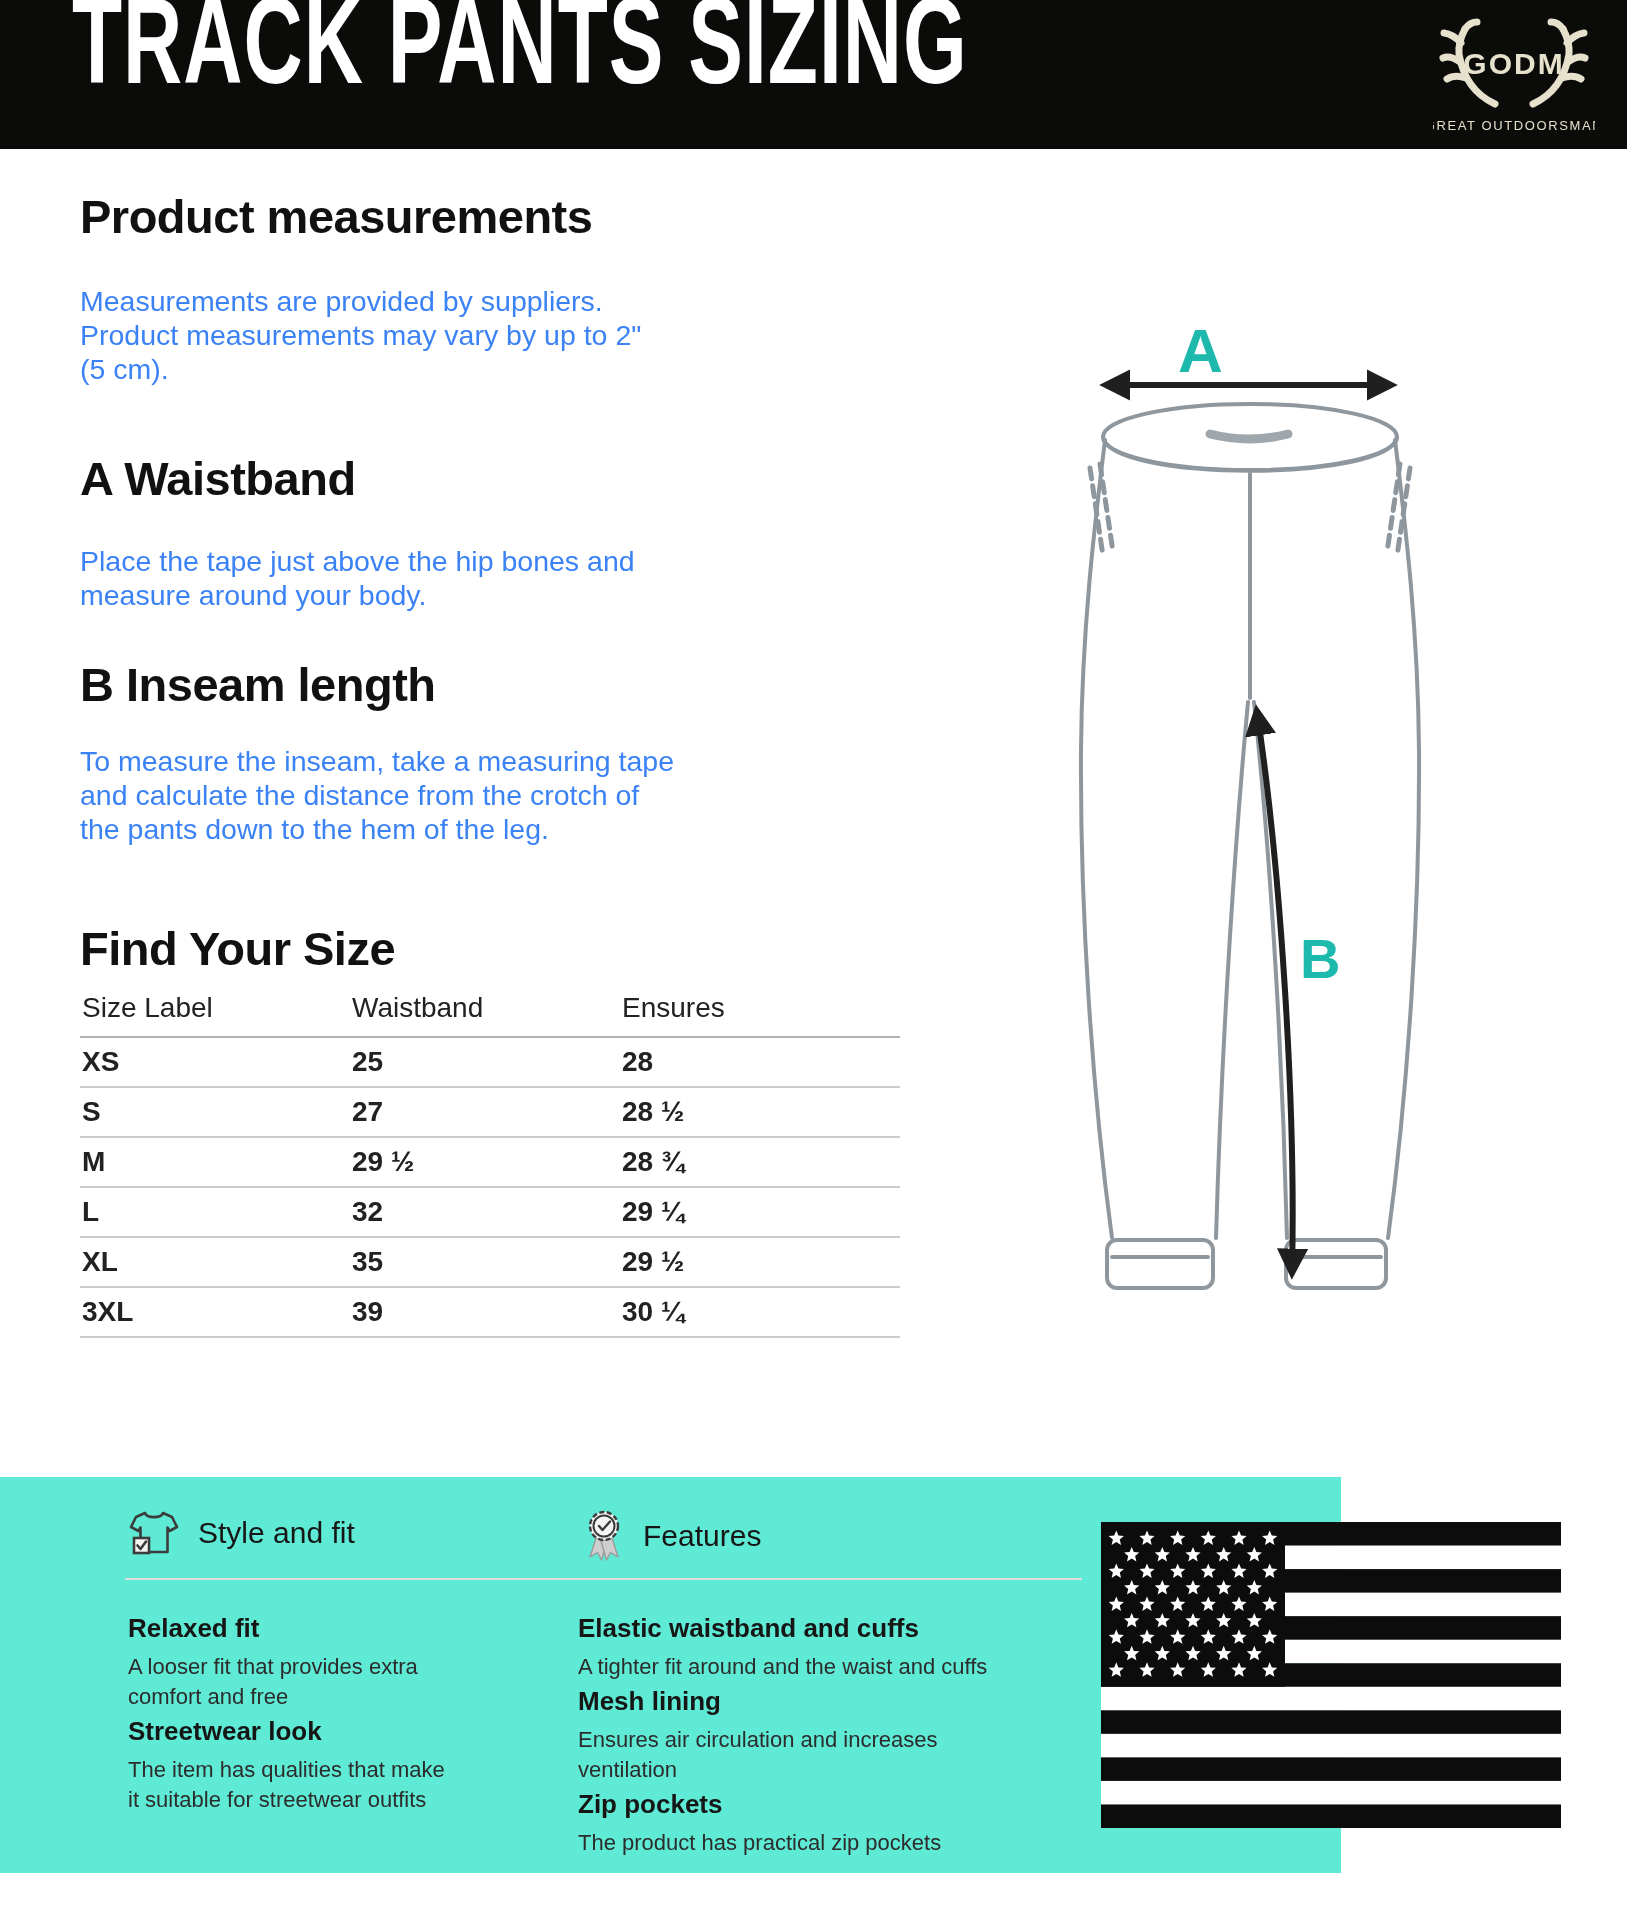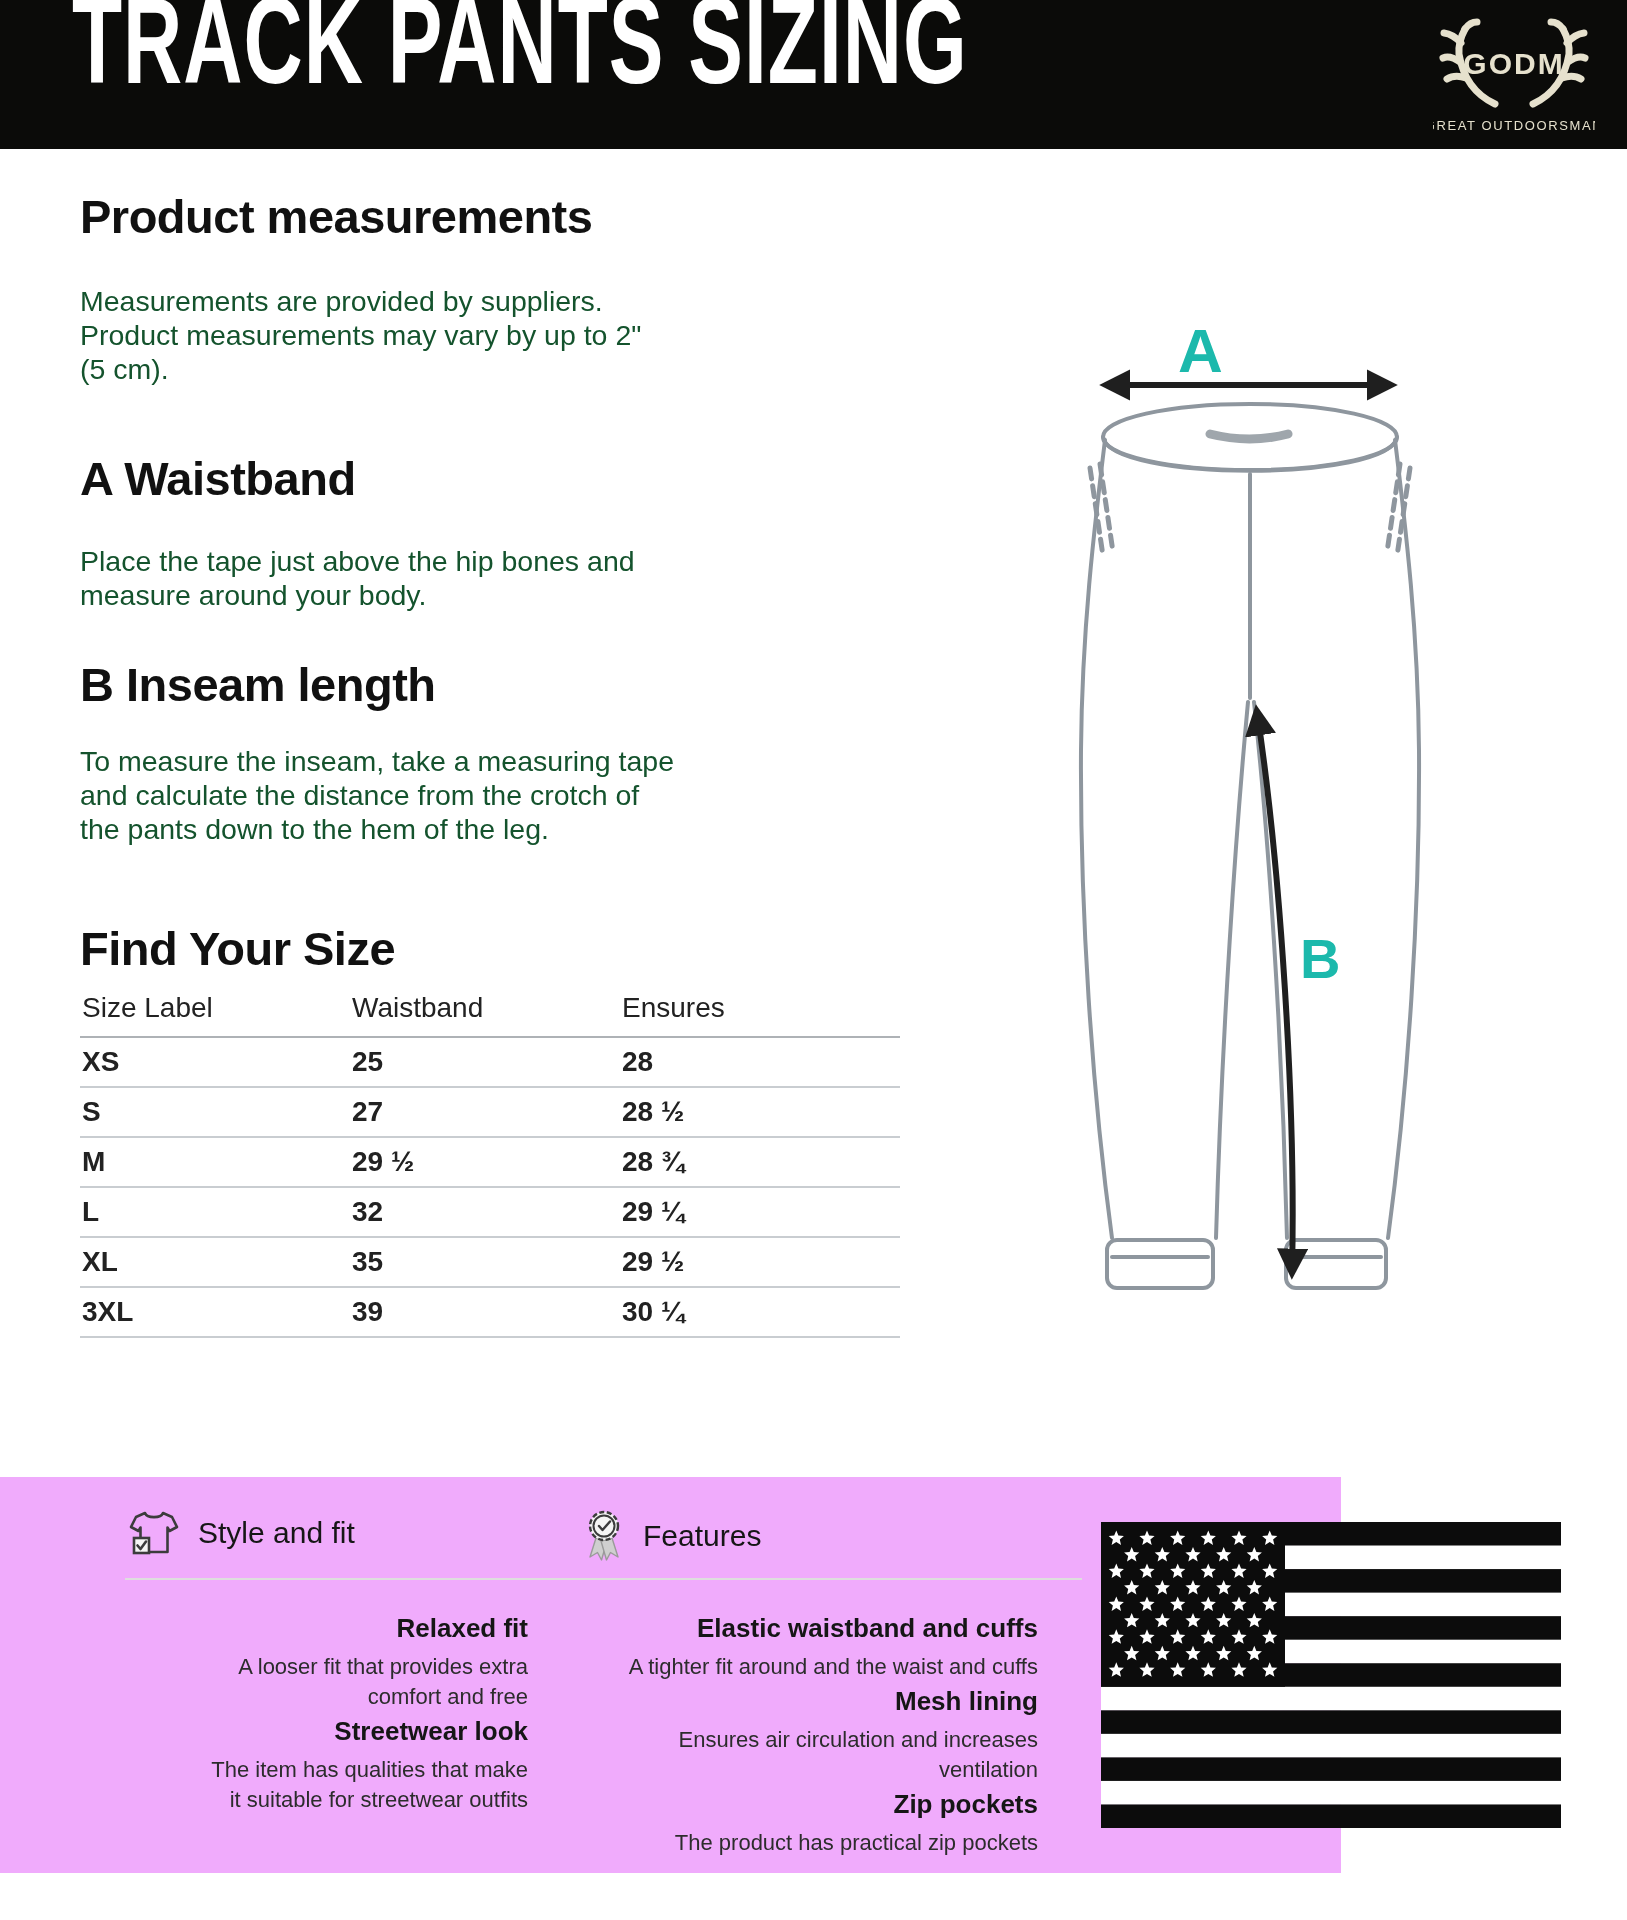--- a/index.html
+++ b/index.html
@@ -16,21 +16,21 @@
   }
   .page-title {
     margin-left: 72px; color: #ffffff; font-weight: 700;
     font-size: 82px; line-height: 1; letter-spacing: 1px;
     transform: scaleY(1.5); transform-origin: left center; white-space: nowrap;
   }
   .brand-logo { position: absolute; right: 32px; top: 12px; width: 162px; height: 126px; }
   
   .content { position: absolute; left: 80px; top: 190px; width: 840px; }
   .content h2 { font-size: 47px; font-weight: 700; letter-spacing: -0.5px; color: #111; line-height: 54px; }
-  .content p  { font-size: 28.5px; line-height: 34px; color: #14532d; white-space: pre-line; }
+  .content p  { font-size: 28.5px; line-height: 34px; color: #3b82f6; white-space: pre-line; }
   .p-measure   { margin-top: 40px; }
   .h-waistband { margin-top: 66px; }
   .p-waistband { margin-top: 38px; }
   .h-inseam    { margin-top: 46px; }
   .p-inseam    { margin-top: 32px; }
   .h-findsize  { margin-top: 76px; }
   
   .size-table { margin-top: 14px; width: 820px; border-collapse: collapse; table-layout: fixed; }
   .size-table col:nth-child(1) { width: 270px; }
   .size-table col:nth-child(2) { width: 270px; }
@@ -39,22 +39,21 @@
     text-align: left; font-weight: 400; font-size: 28px; color: #222;
     padding: 0 0 0 2px; vertical-align: middle;
   }
   .size-table thead th { height: 47px; border-bottom: 2px solid #aeb2b6; padding-bottom: 10px; }
   .size-table tbody td { height: 50px; border-bottom: 2px solid #c9cdd1; font-weight: bold; }
   
   .pants-diagram { position: absolute; left: 1060px; top: 310px; width: 400px; height: 1010px; }
   
   .info-strip {
     position: absolute; left: 0; top: 1477px; width: 1341px; height: 396px;
-    background: #f0abfc;
-    text-align: right;
+    background: #5eead4;
   }
   .strip-head { position: absolute; display: flex; align-items: center; gap: 18px; }
   .strip-head .label { font-size: 30px; color: #161616; }
   .head-stylefit { left: 128px; top: 30px; }
   .head-features { left: 583px; top: 32px; }
   .strip-divider { position: absolute; left: 125px; top: 101px; width: 957px; height: 2px; background: #dedede; }
   .item-col { position: absolute; top: 136px; }
   .col-stylefit { left: 128px; width: 400px; }
   .col-features { left: 578px; width: 460px; }
   .item-title { font-size: 26px; font-weight: 700; color: #161616; margin-top: 4px; }

